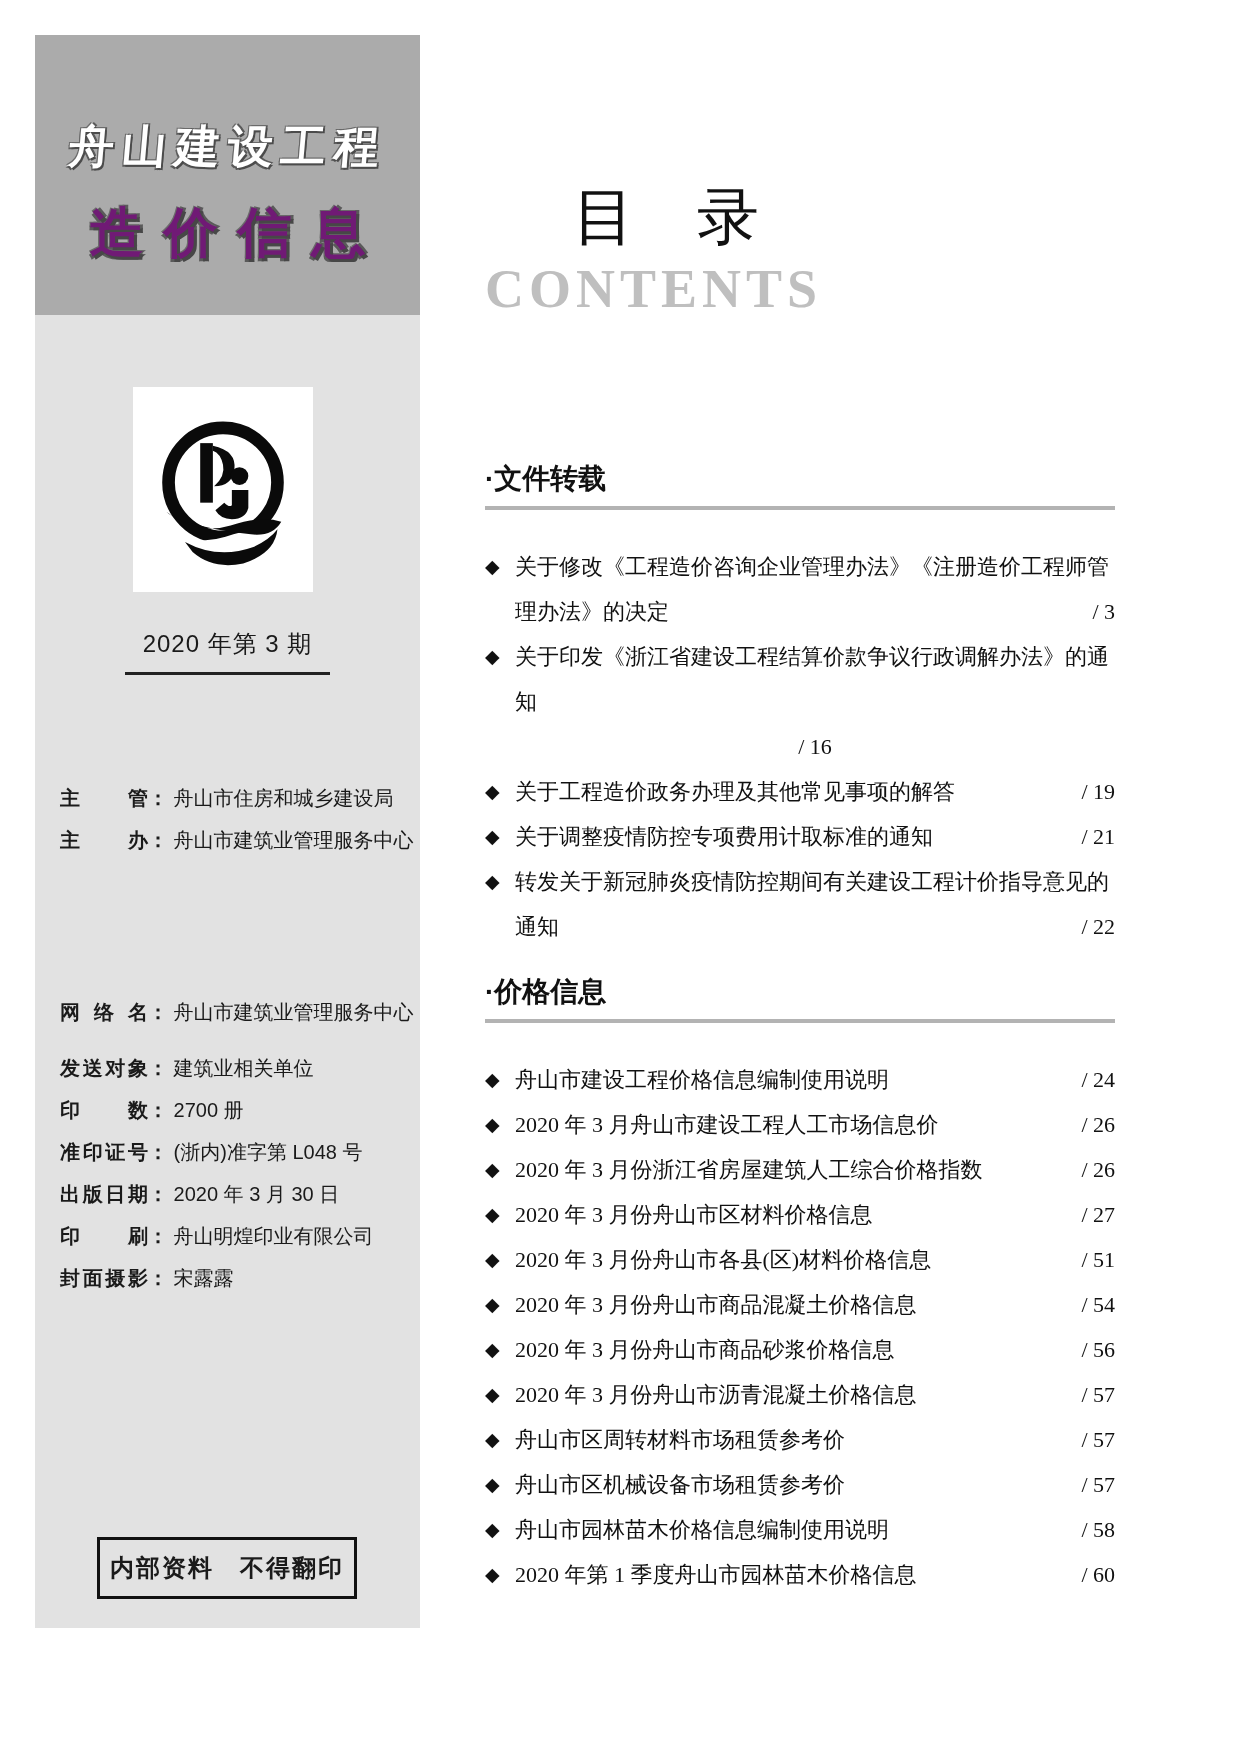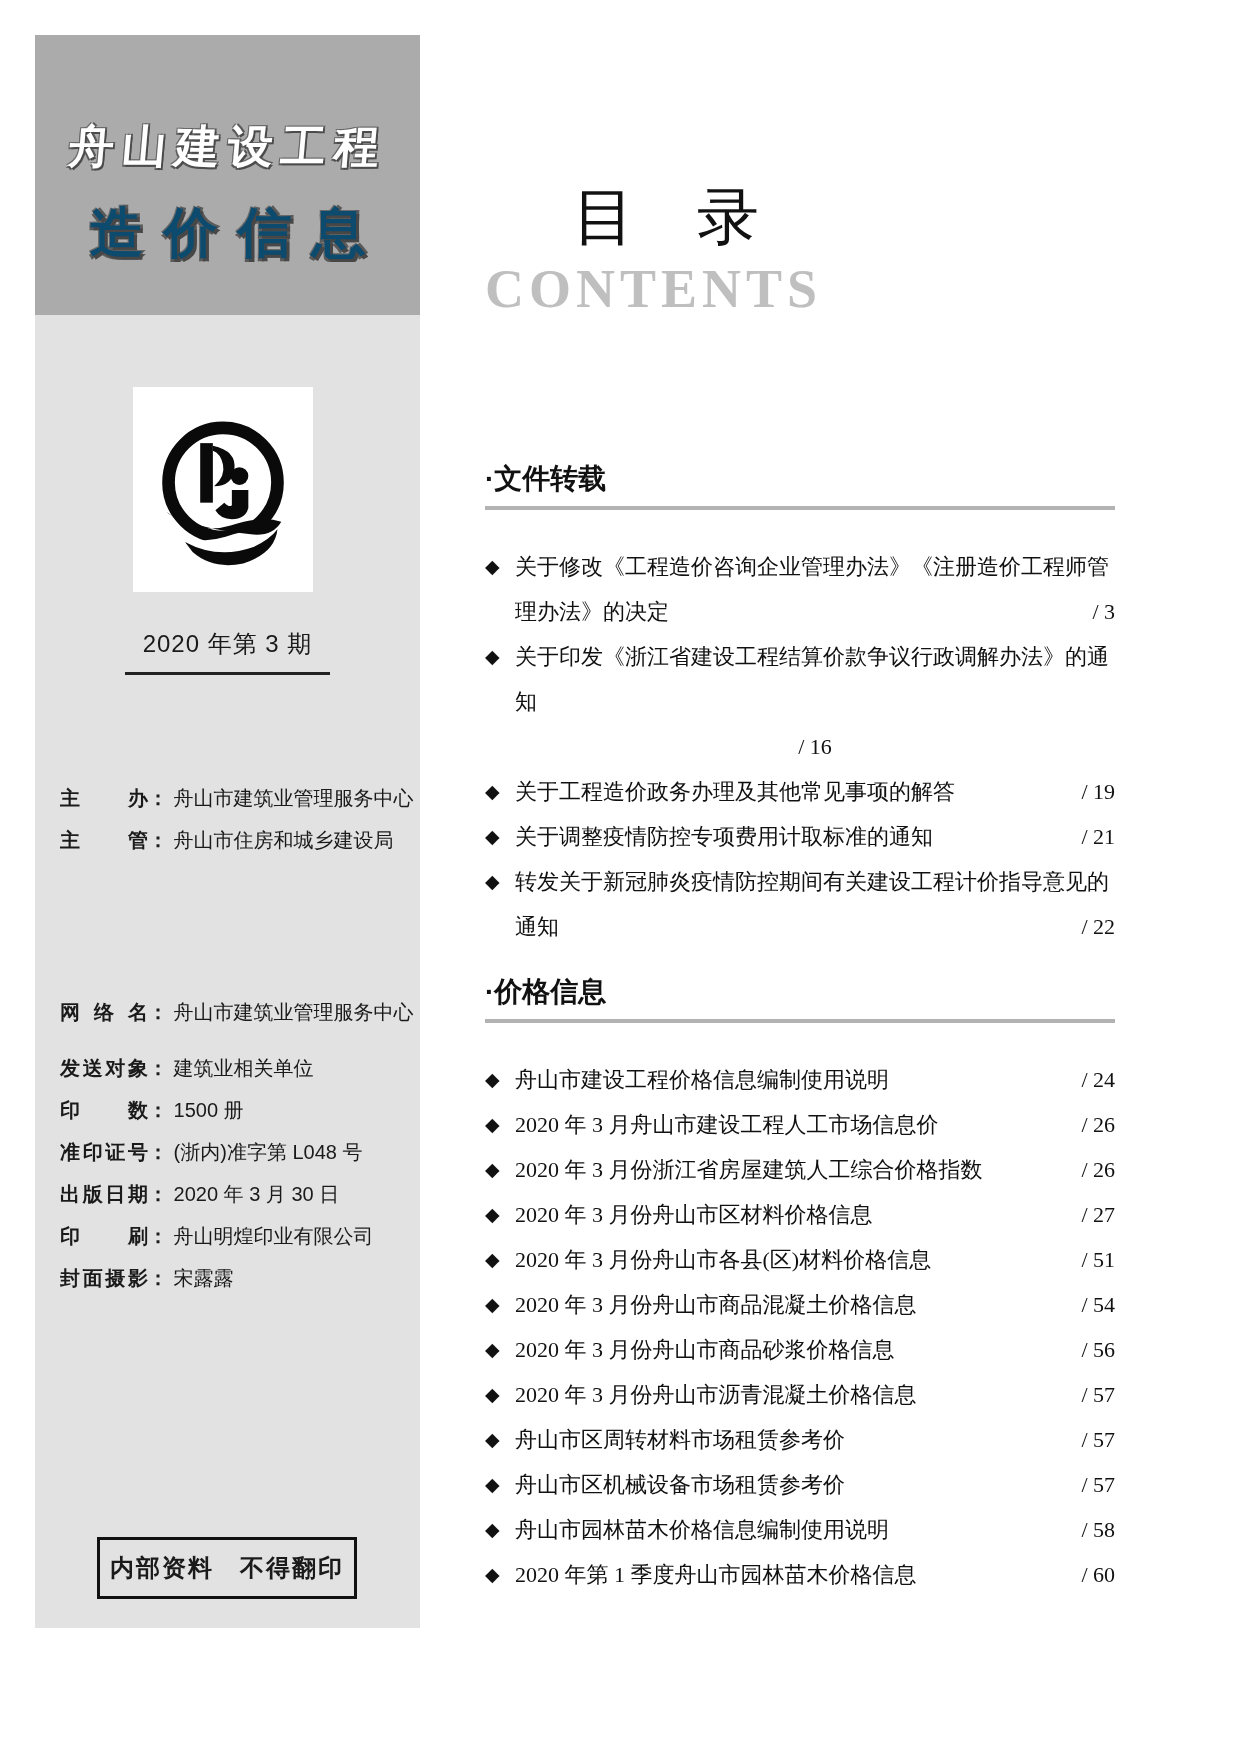--- a/index.html
+++ b/index.html
@@ -19,21 +19,21 @@
     display:flex; flex-direction:column; justify-content:center; align-items:center;
     gap:20px; padding-top:36px;
   }
   .masthead .m1 {
     font-family:"Liberation Serif", serif; font-size:45px; font-weight:700;
     color:#ffffff; letter-spacing:8px; transform:skewX(-5deg);
     text-shadow:2px 2px 0 #4b4b4b, -1px -1px 0 #6a6a6a, 2px -1px 0 #5a5a5a, -1px 2px 0 #5a5a5a;
     white-space:nowrap;
   }
   .masthead .m2 {
-    font-size:54px; font-weight:700; color:#0c4a6e; letter-spacing:20px;
+    font-size:54px; font-weight:700; color:#701a75; letter-spacing:20px;
     margin-left:20px;
     text-shadow:3px 3px 0 #474747, -1px -1px 0 #6a6a6a, 3px -1px 0 #5a5a5a, -1px 3px 0 #5a5a5a;
     white-space:nowrap;
   }
   .logo-box {
     position:absolute; left:98px; top:352px; width:180px; height:205px;
     background:#ffffff; display:flex; align-items:center; justify-content:center;
   }
   .issue {
     position:absolute; top:593px; left:0; width:100%; text-align:center;
@@ -108,43 +108,43 @@
       <path d="M67 60 h13 v14 q-2 9 -13 9 q-9 0 -13 -7 l7 -6 q4 4 6 2 Z" fill="#0a0a0a"></path>
     </svg>
   </div>
 
   <div class="issue">
     <span>2020 年第 3 期</span>
   </div>
 
   <div class="info" id="info-rows">
   <div class="info-row">
+    <span class="info-label">主管</span><span class="info-colon">：</span>
+    <span class="info-value">舟山市住房和城乡建设局</span>
+  </div>
+
+  <div class="info-row">
     <span class="info-label">主办</span><span class="info-colon">：</span>
     <span class="info-value">舟山市建筑业管理服务中心</span>
-  </div>
-
-  <div class="info-row">
-    <span class="info-label">主管</span><span class="info-colon">：</span>
-    <span class="info-value">舟山市住房和城乡建设局</span>
   </div>
 
 
   <div class="info-row gap-lg">
     <span class="info-label">网络名</span><span class="info-colon">：</span>
     <span class="info-value">舟山市建筑业管理服务中心</span>
   </div>
 
   <div class="info-row gap-sm">
     <span class="info-label">发送对象</span><span class="info-colon">：</span>
     <span class="info-value">建筑业相关单位</span>
   </div>
 
   <div class="info-row">
     <span class="info-label">印数</span><span class="info-colon">：</span>
-    <span class="info-value">1500 册</span>
+    <span class="info-value">2700 册</span>
   </div>
 
   <div class="info-row">
     <span class="info-label">准印证号</span><span class="info-colon">：</span>
     <span class="info-value">(浙内)准字第 L048 号</span>
   </div>
 
   <div class="info-row">
     <span class="info-label">出版日期</span><span class="info-colon">：</span>
     <span class="info-value">2020 年 3 月 30 日</span>

